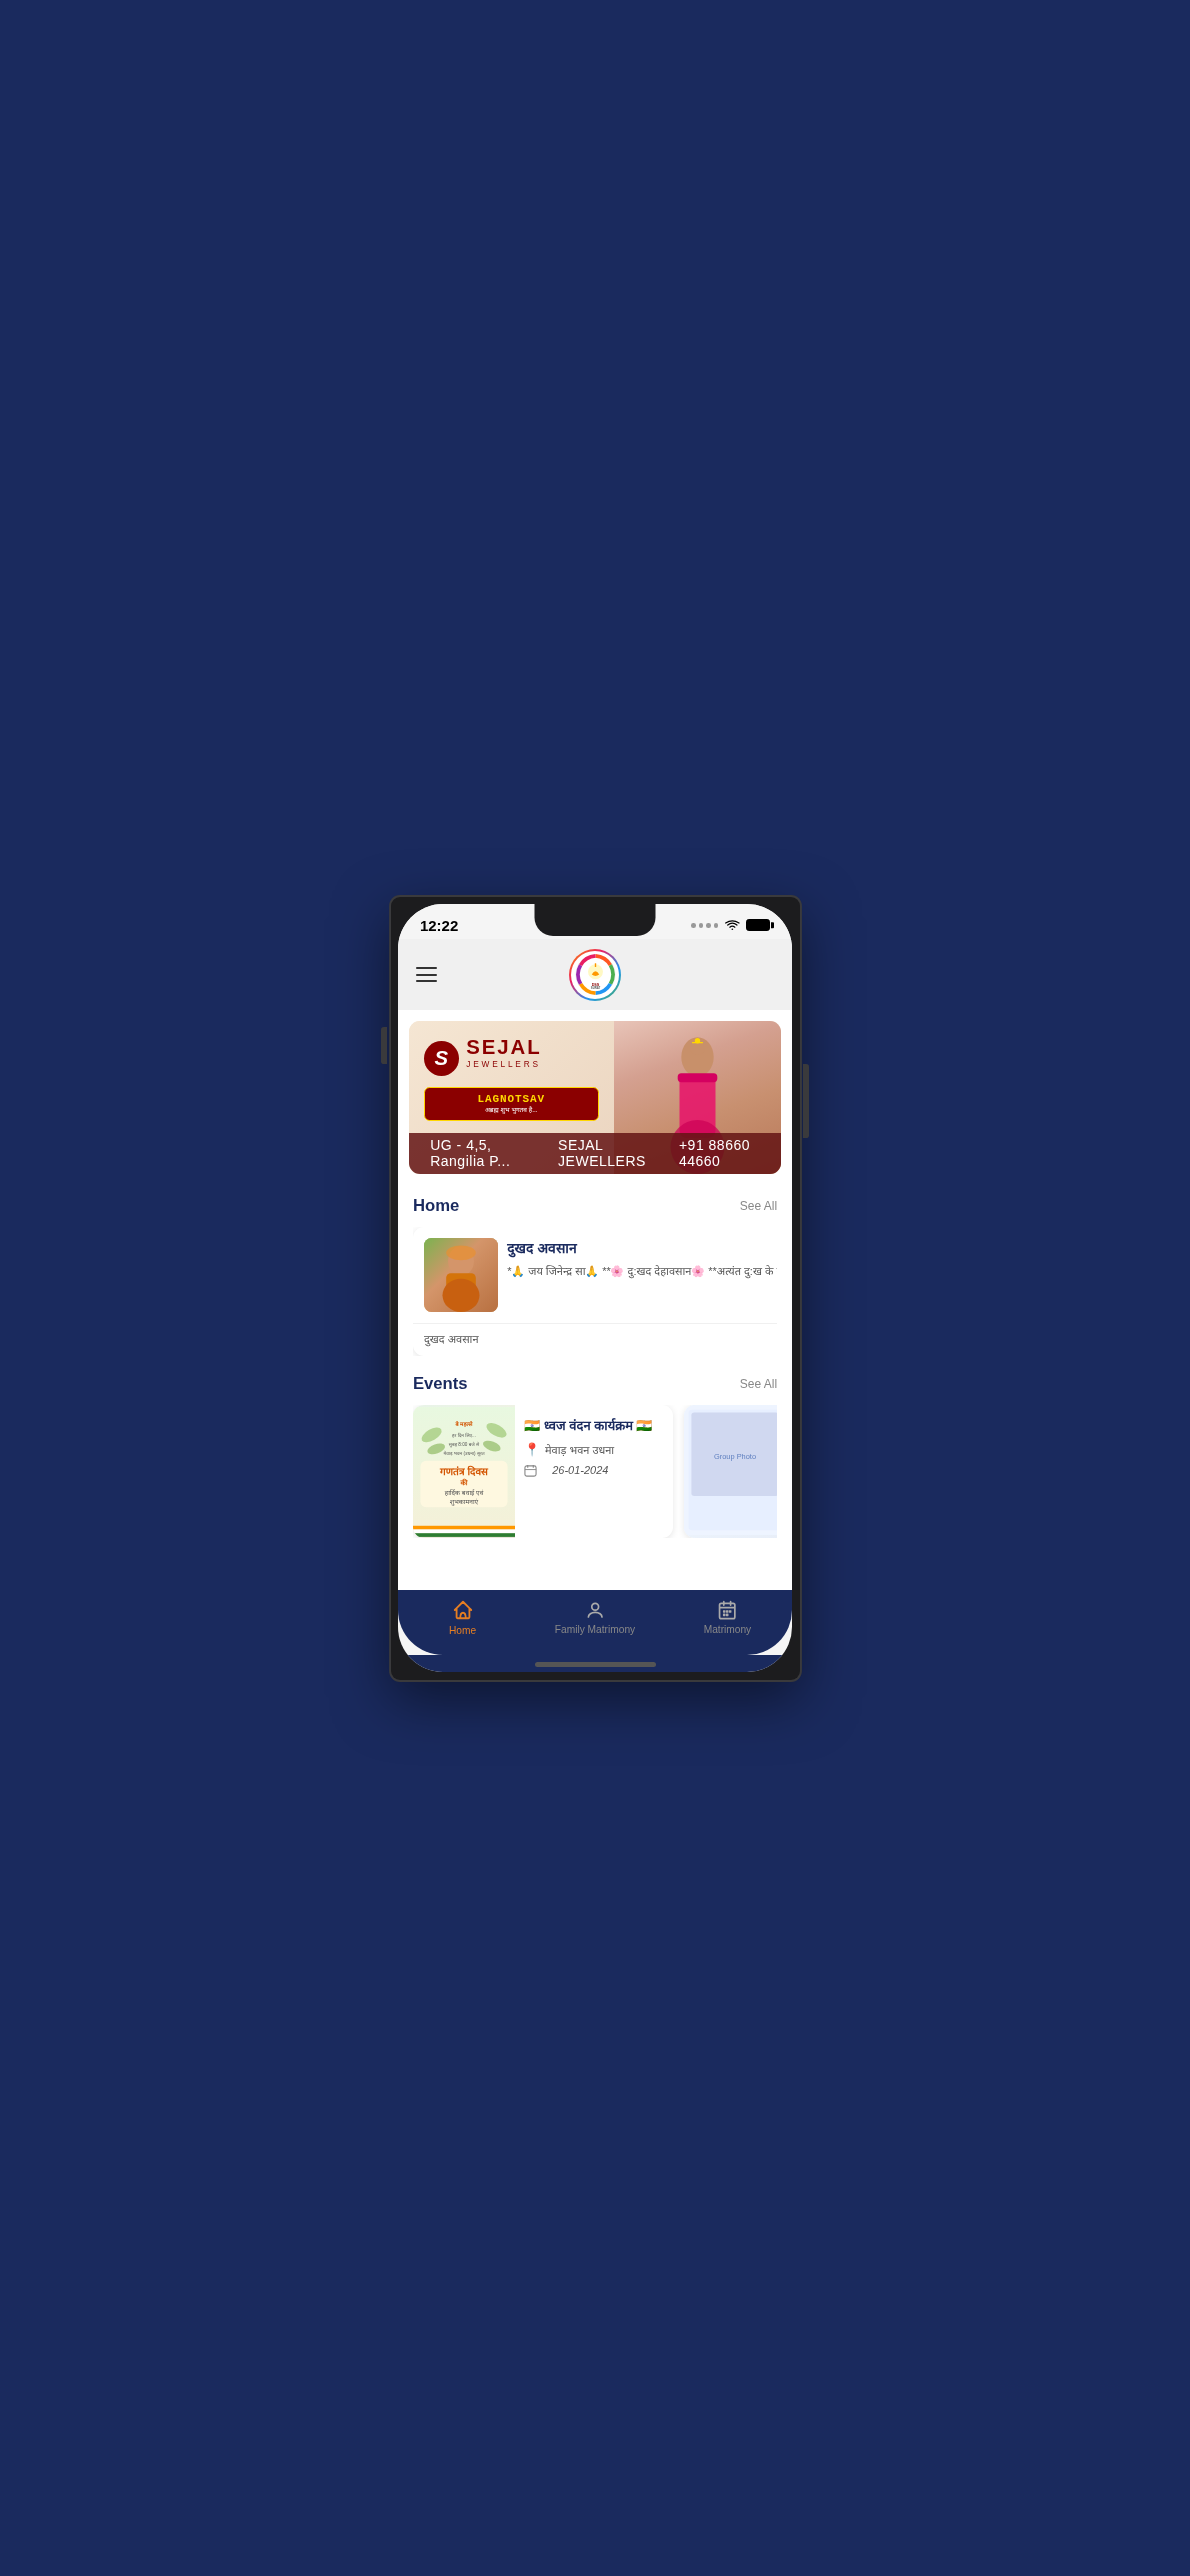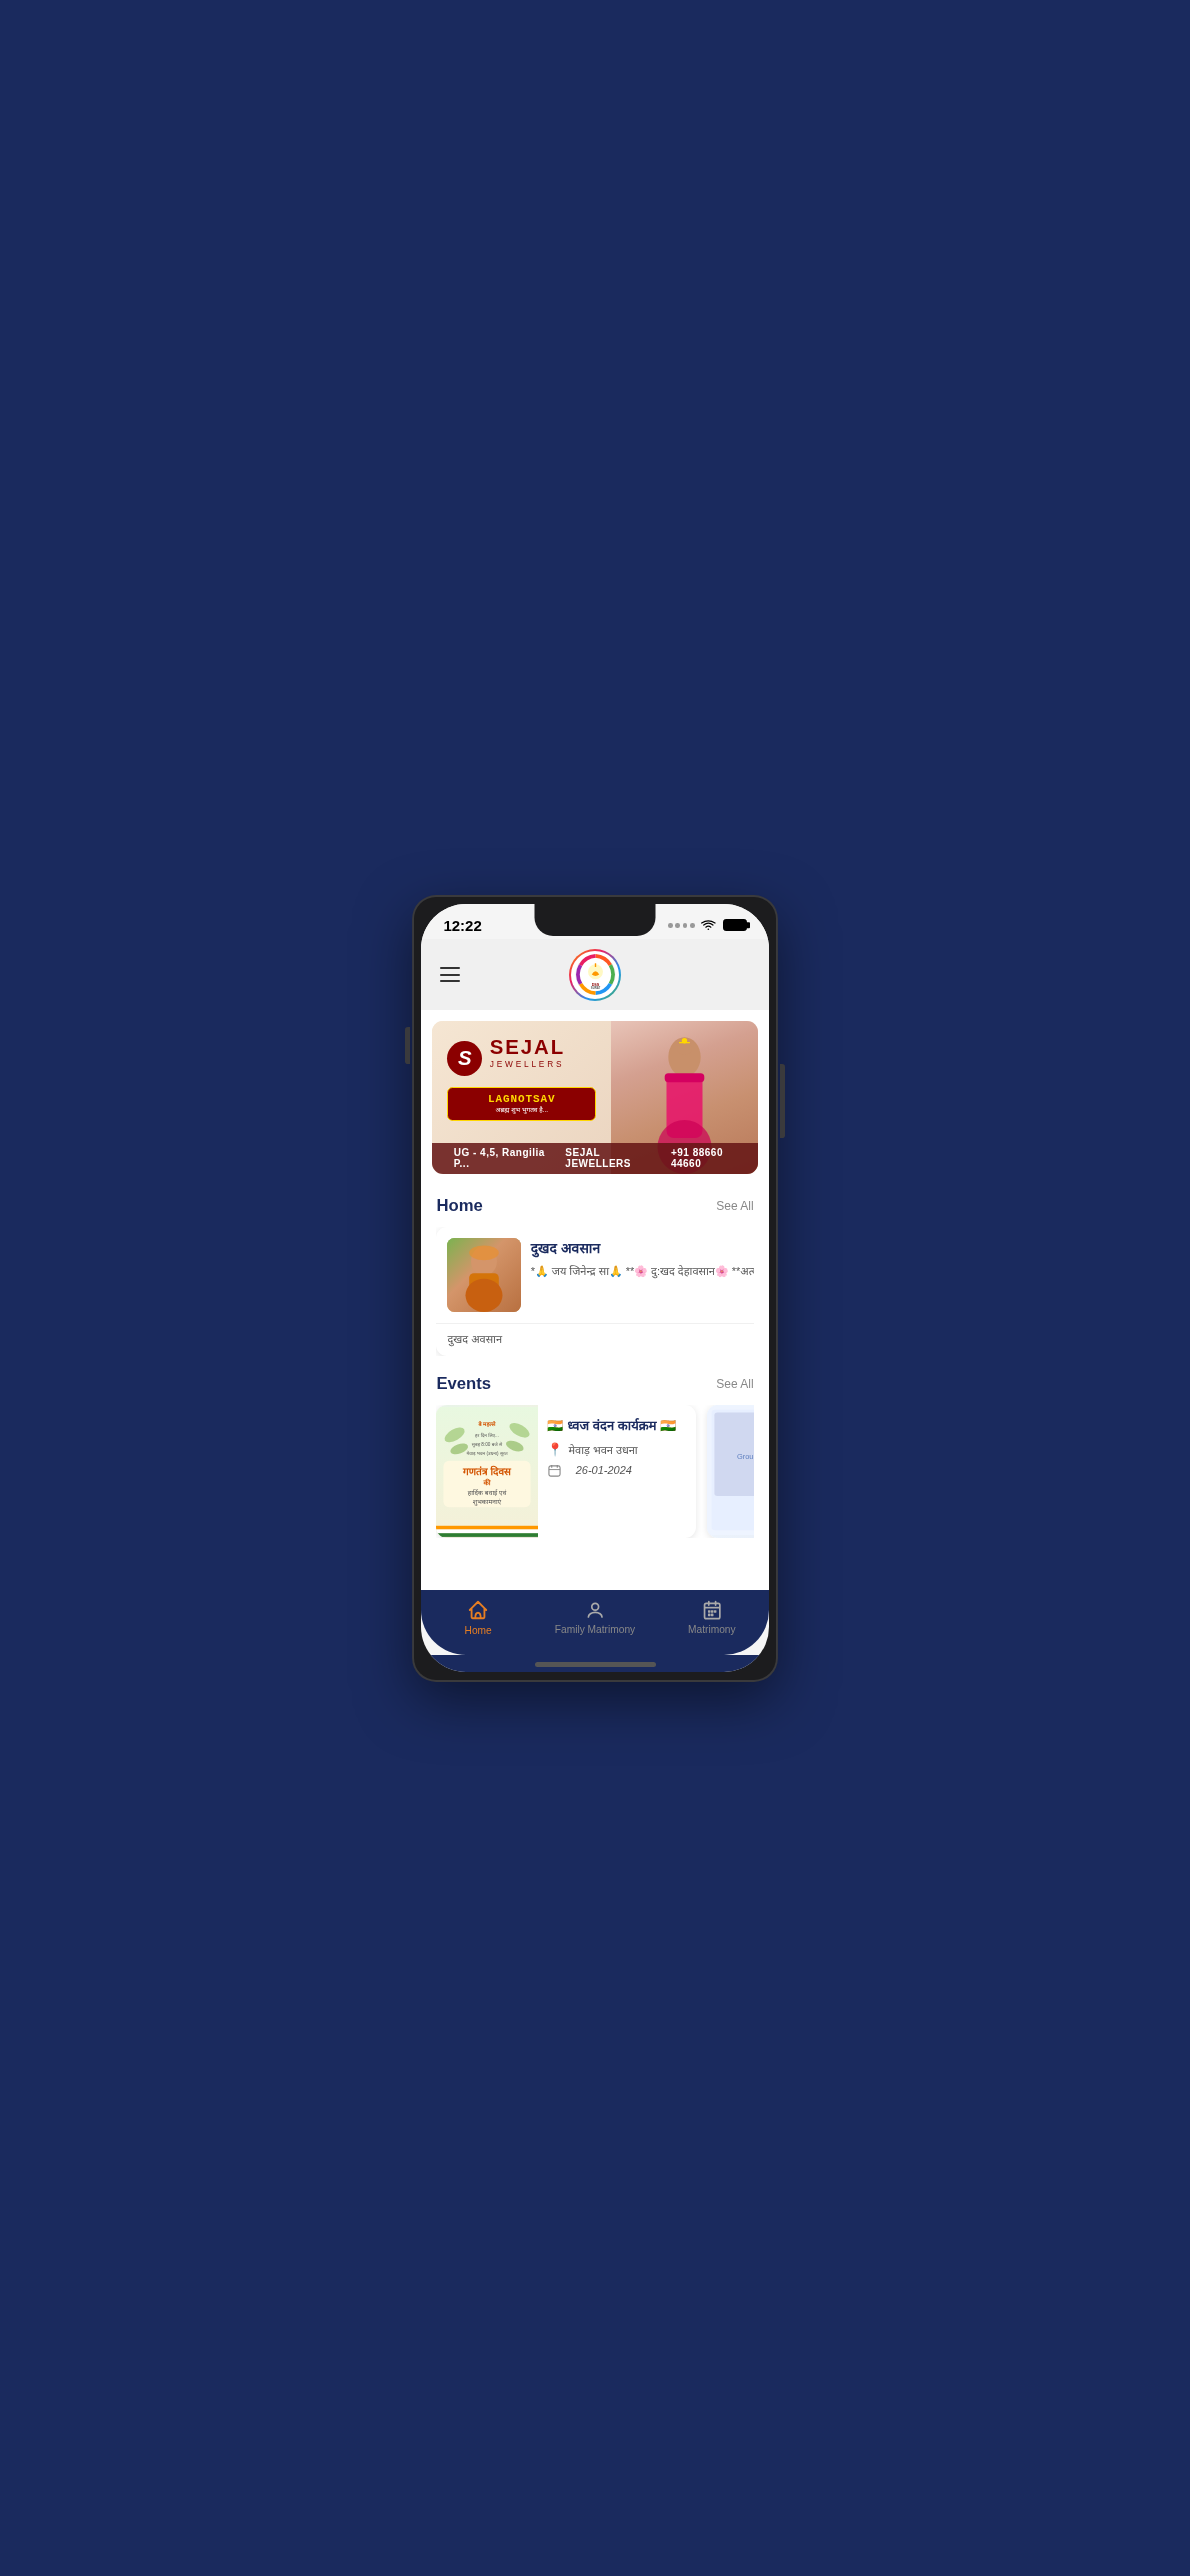--- a/index.html
+++ b/index.html
@@ -7,24 +7,24 @@
     body {
       background-color: #1a2a5e;
       display: flex;
       justify-content: center;
       align-items: center;
       min-height: 100vh;
       font-family: -apple-system, BlinkMacSystemFont, 'Segoe UI', sans-serif;
     }
 
     .phone-outer {
-      width: 362px;
+      width: 409px;
       height: 783px;
       background: #1c1c1e;
-      border-radius: 22px;
+      border-radius: 9px;
       padding: 7.4px;
       box-shadow: 0 0 0 1.9px #3a3a3c, 0 18.5px 56px rgba(0,0,0,0.5);
       position: relative;
     }
 
     .phone-inner {
       width: 100%;
       height: 100%;
       background: #f5f5f5;
       border-radius: 45px;
@@ -297,22 +297,22 @@
       right: 0;
       background: rgba(100, 20, 20, 0.85);
       padding: 4.6px 9.3px;
       display: flex;
       justify-content: space-between;
       align-items: center;
     }
 
     .banner-footer-text {
       color: white;
-      font-size: 10px;
-      font-weight: 700;
+      font-size: 14px;
+      font-weight: 400;
       letter-spacing: 0.5px;
       padding-left: 12px;
     }
 
     
     .section {
       padding: 11px 15px 7.4px;
     }
 
     .section-header {

